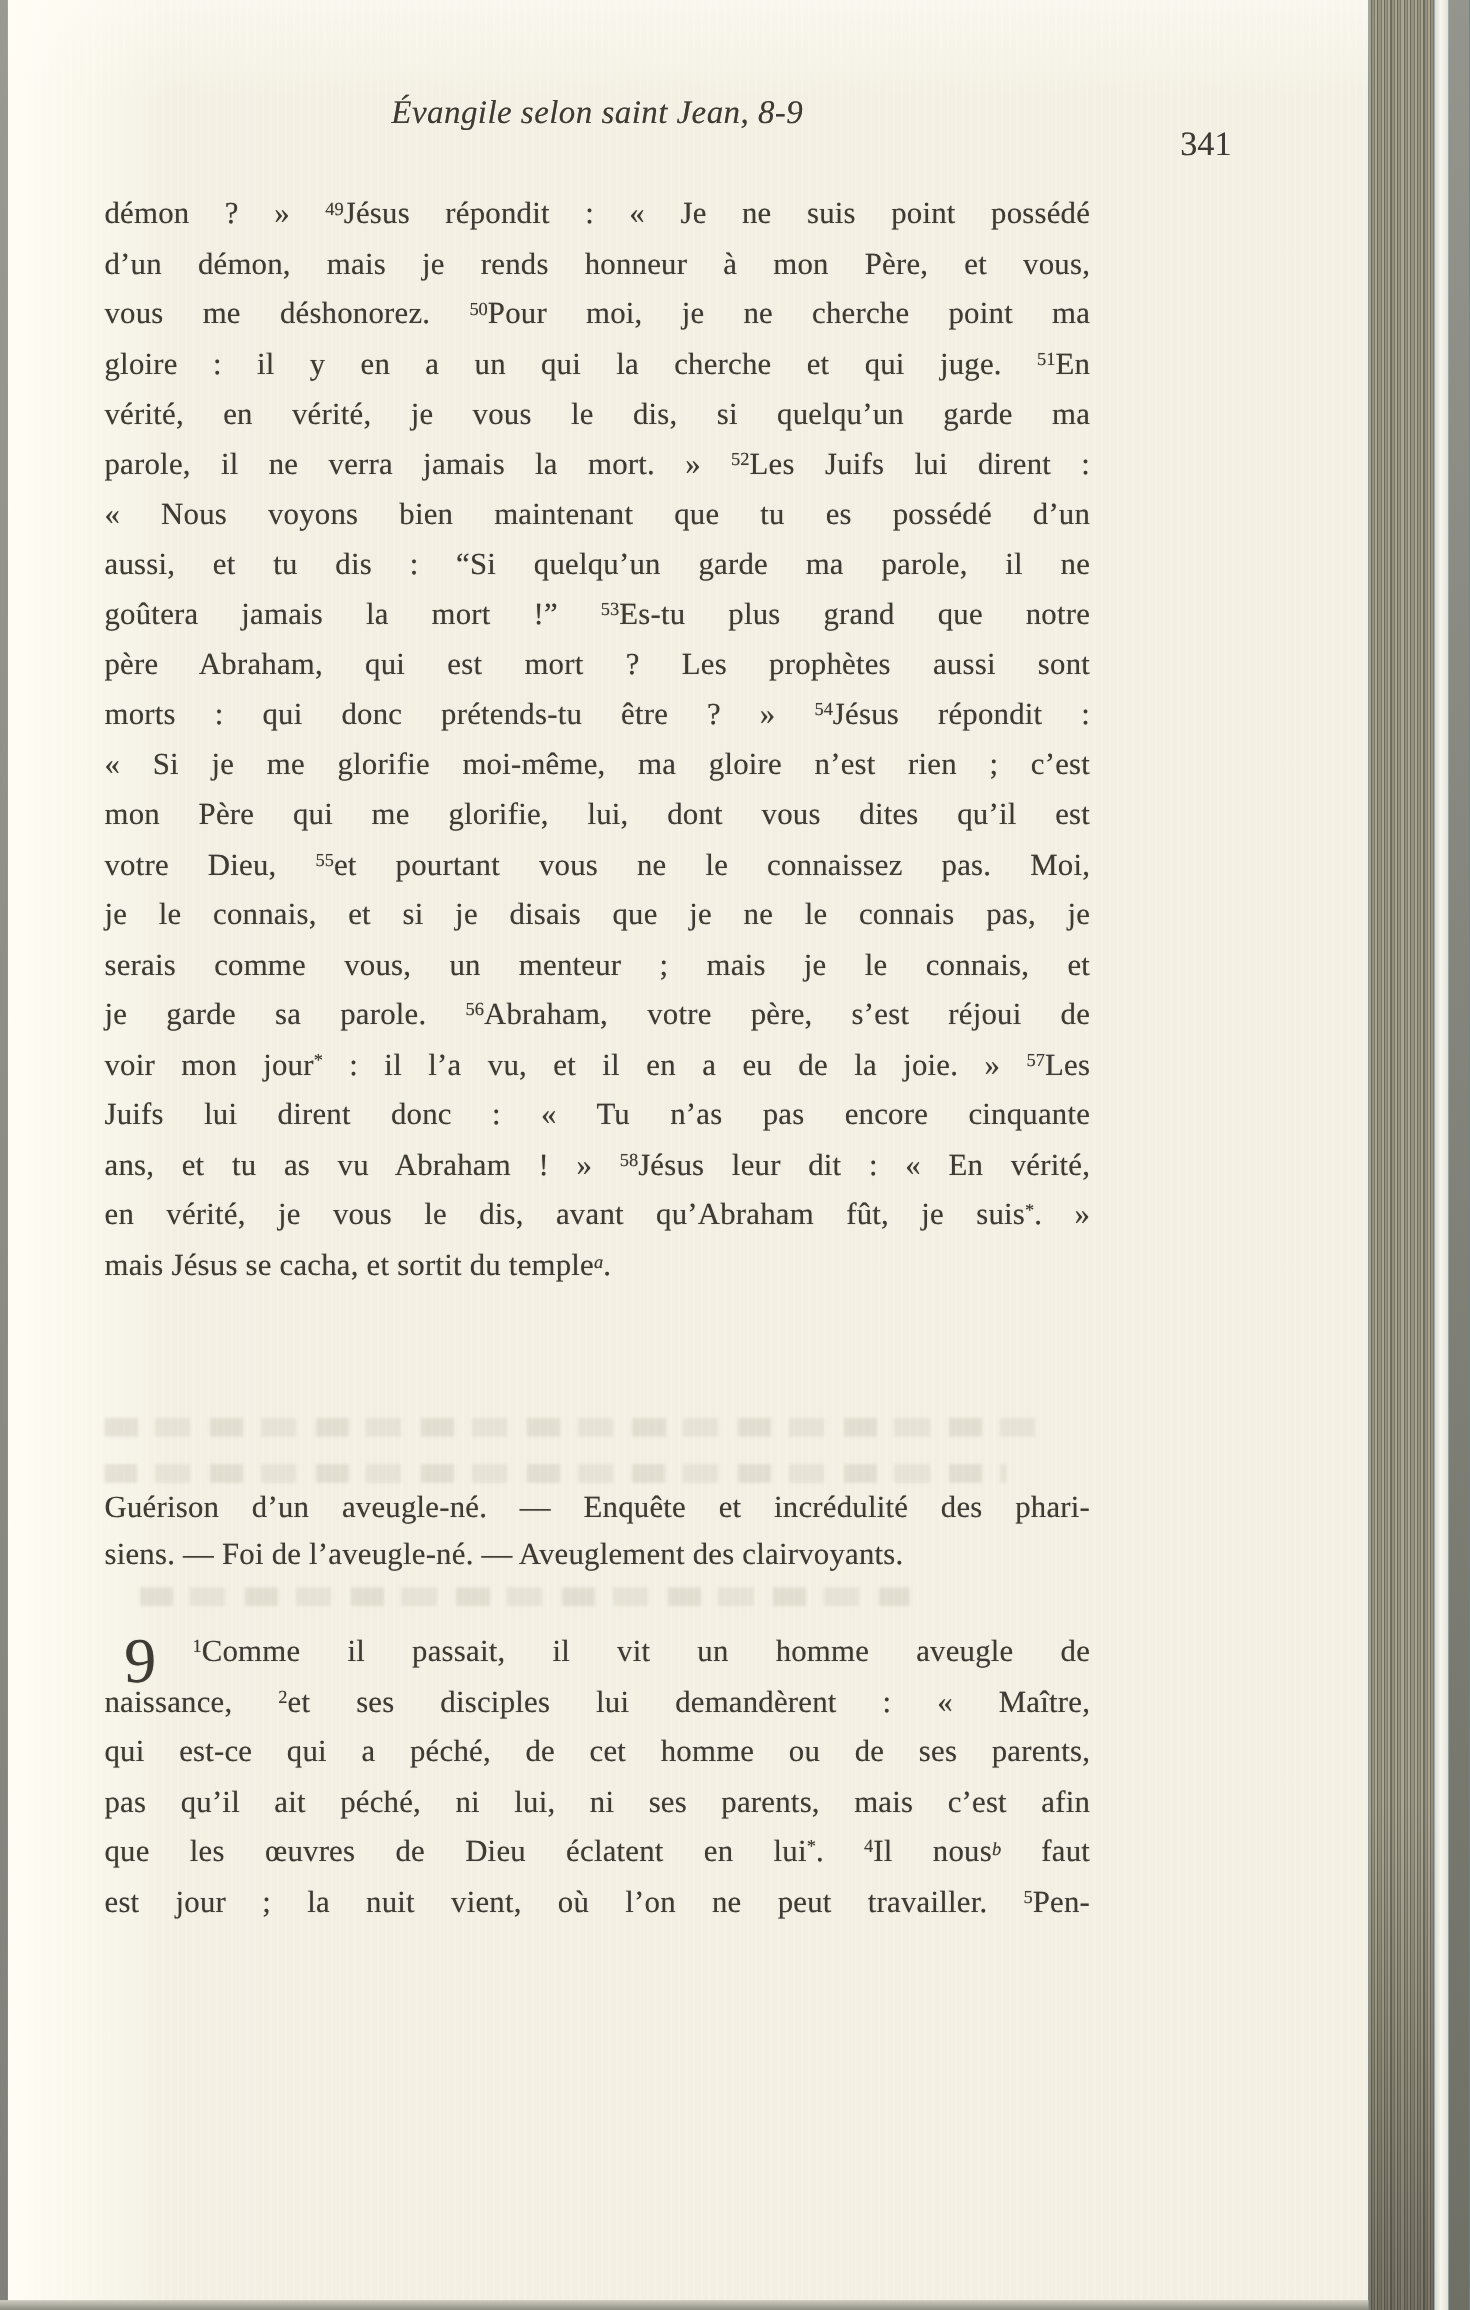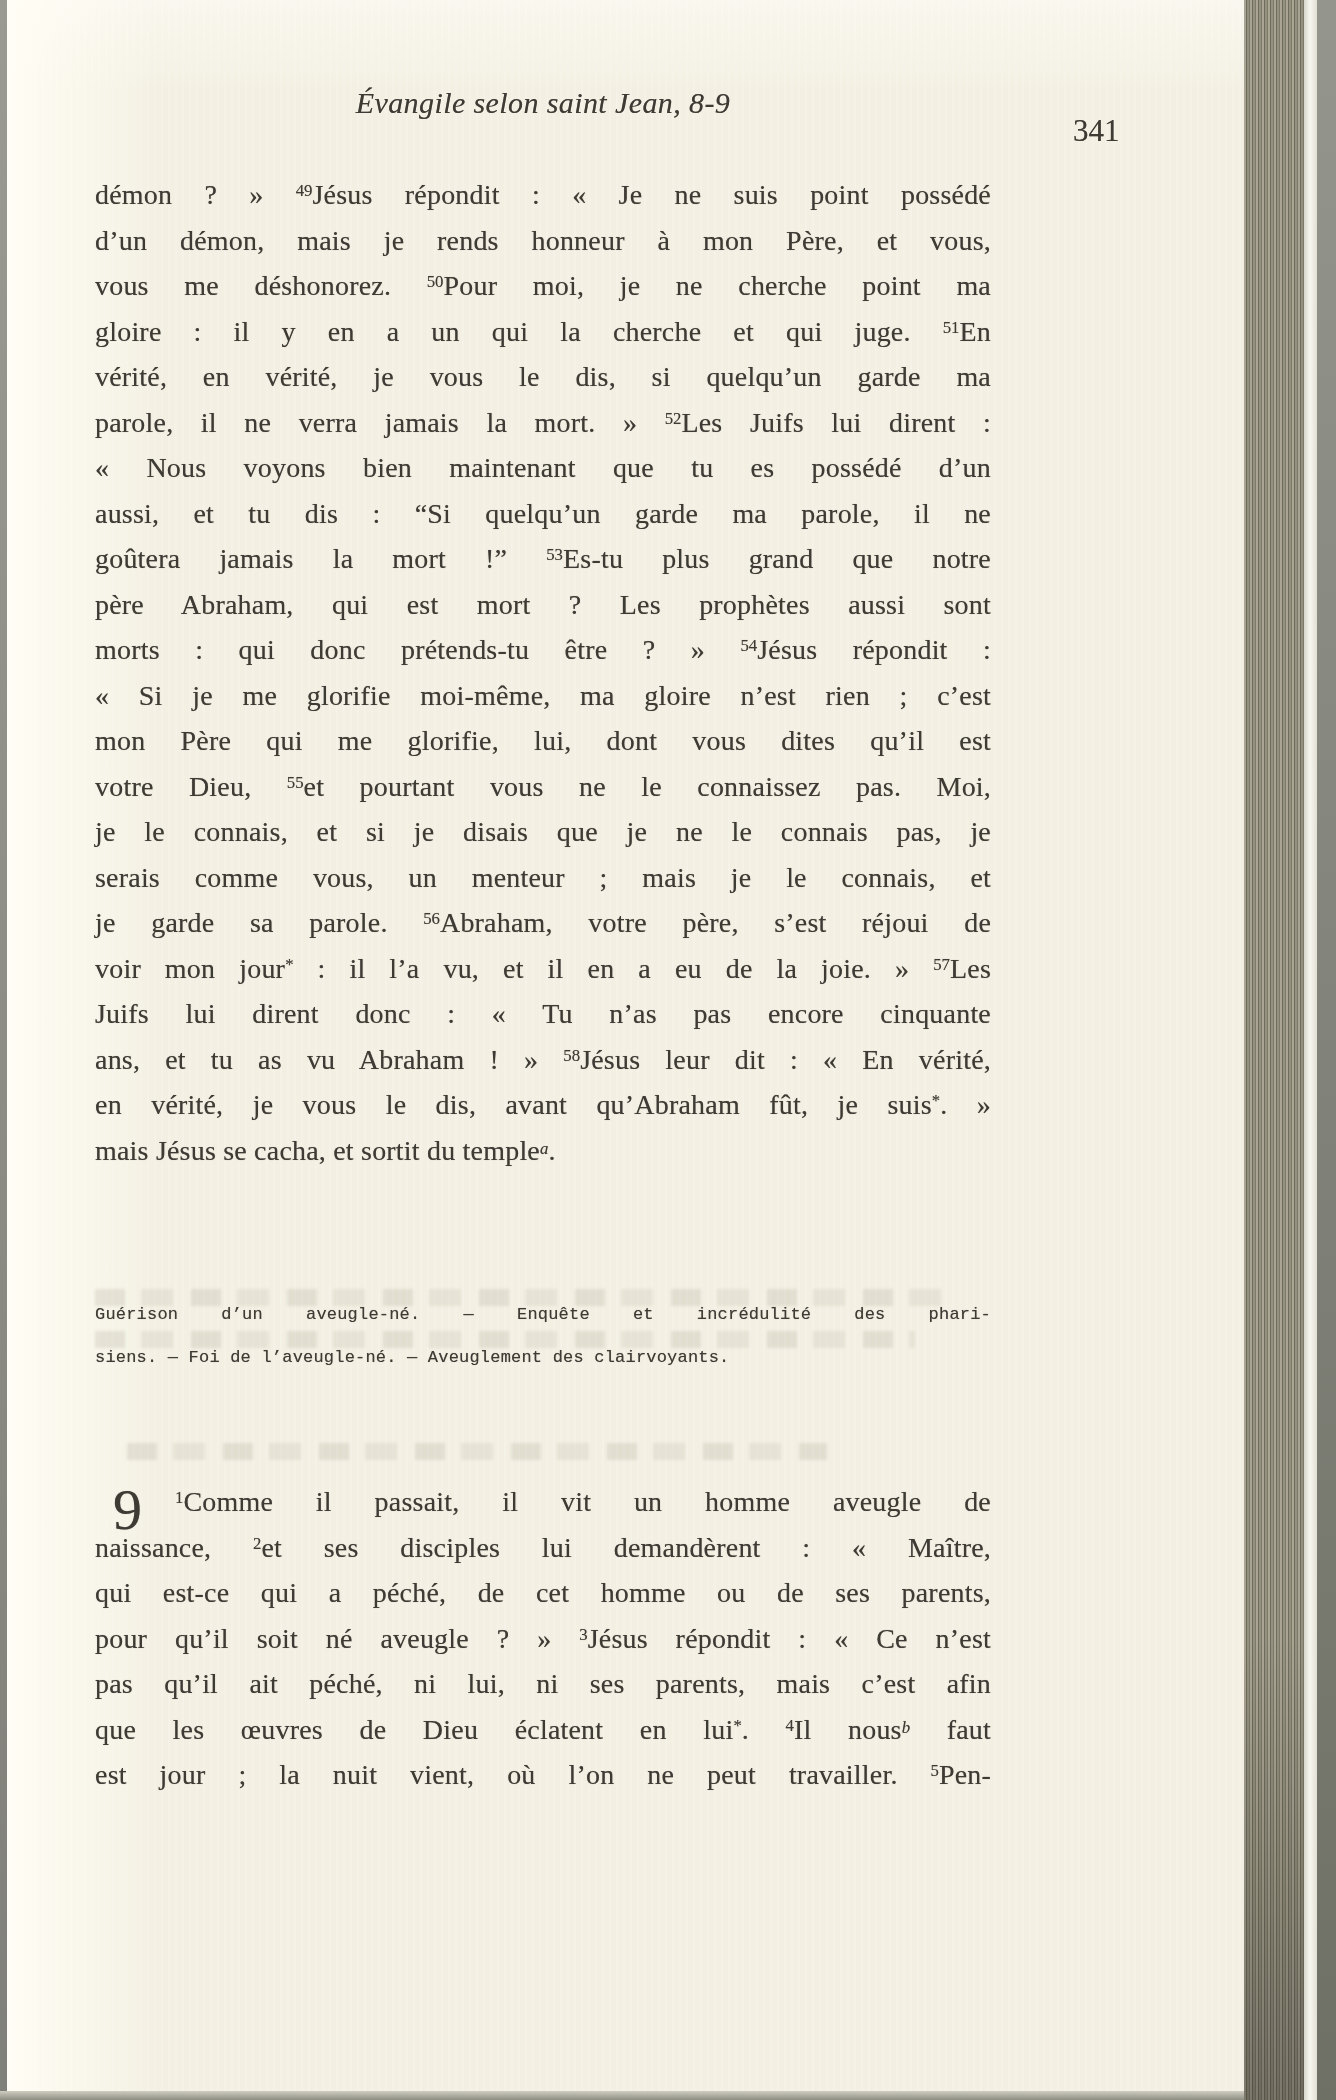--- a/index.html
+++ b/index.html
@@ -31,21 +31,21 @@
   .running-title{position:absolute;top:86px;left:0;width:100%;text-align:center;
                  font-style:italic;font-size:30px;letter-spacing:.4px;
                  text-shadow:0 0 .6px rgba(62,59,53,.6);}
   .page-number{position:absolute;top:113px;left:1066px;font-size:31px;color:#3e3b35;
                text-shadow:0 0 .6px rgba(62,59,53,.6);}
   .para{position:absolute;left:0;width:896px;font-size:28px;line-height:45.5px;
         letter-spacing:.2px;text-shadow:0 0 .7px rgba(62,59,53,.55);}
   .para .line{text-align:justify;text-align-last:justify;white-space:normal;}
   .para .line.last{text-align-last:left;}
   .john8{top:172px;}
-  .heading{top:1293px;font-size:17px;line-height:43px;font-family:Liberation Mono, monospace;}
+  .heading{top:1349px;font-size:28px;line-height:43px;}
   .john9{top:1479px;}
   .john9 .line.first{padding-left:80px;}
   .john9 .line.last{text-align-last:justify;} 
   .chapter-num{position:absolute;left:18px;top:6px;font-size:58px;line-height:50px;
                text-shadow:0 0 .7px rgba(62,59,53,.55);}
   sup{font-size:60%;line-height:0;vertical-align:8px;letter-spacing:0;}
   sup.lit{font-style:italic;vertical-align:6px;}
   
   .ghost{position:absolute;left:88px;width:860px;height:17px;filter:blur(1.6px);opacity:.6;
          background:repeating-linear-gradient(90deg,rgba(128,121,104,.26) 0 30px,rgba(0,0,0,0) 30px 46px,rgba(128,121,104,.2) 46px 78px,rgba(0,0,0,0) 78px 96px);}
@@ -89,21 +89,20 @@
       <div class="para heading">
           <div class="line first"><span>Guérison d’un aveugle-né. — Enquête et incrédulité des phari-</span></div>
           <div class="line last"><span>siens. — Foi de l’aveugle-né. — Aveuglement des clairvoyants.</span></div>
         </div>
 
       <div class="para john9">
         <span class="chapter-num">9</span>
       <div class="line first"><sup>1</sup><span>Comme il passait, il vit un homme aveugle de</span></div>
           <div class="line"><span>naissance, </span><sup>2</sup><span>et ses disciples lui demandèrent : « Maître,</span></div>
           <div class="line"><span>qui est-ce qui a péché, de cet homme ou de ses parents,</span></div>
-          <div class="line"><span>pour qu’il soit né aveugle ? » </span><sup>3</sup><span>Jésus répondit : « Ce n’est</span></div>
           <div class="line"><span>pas qu’il ait péché, ni lui, ni ses parents, mais c’est afin</span></div>
           <div class="line"><span>que les œuvres de Dieu éclatent en lui</span><sup>*</sup><span>. </span><sup>4</sup><span>Il nous</span><sup class="lit">b</sup><span> faut</span></div>
           <div class="line last"><span>est jour ; la nuit vient, où l’on ne peut travailler. </span><sup>5</sup><span>Pen-</span></div>
         </div>
     </div>
 
     <div class="page-number">341</div>
 
     <div class="ghost g1"></div>
     <div class="ghost g2"></div>

